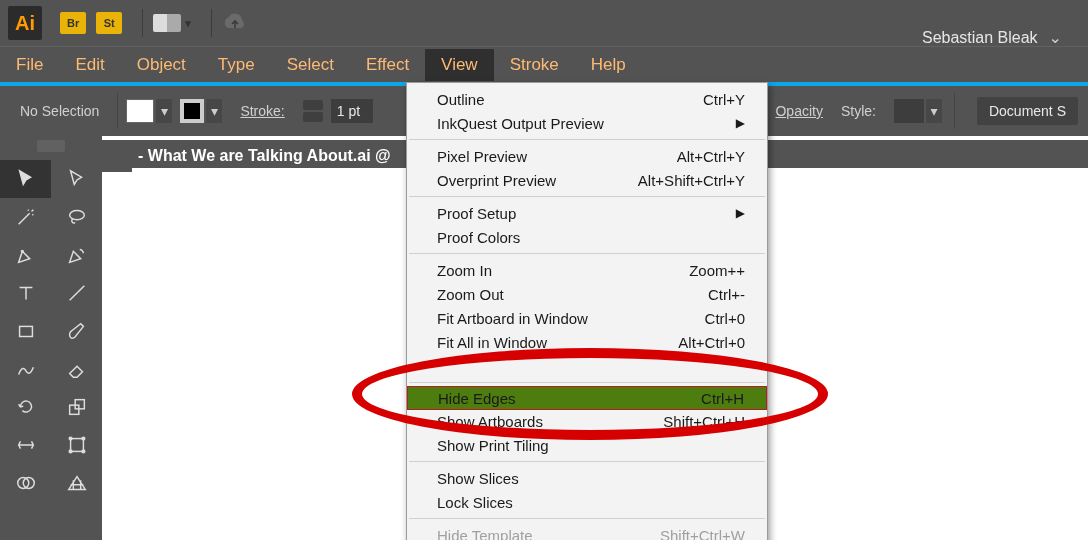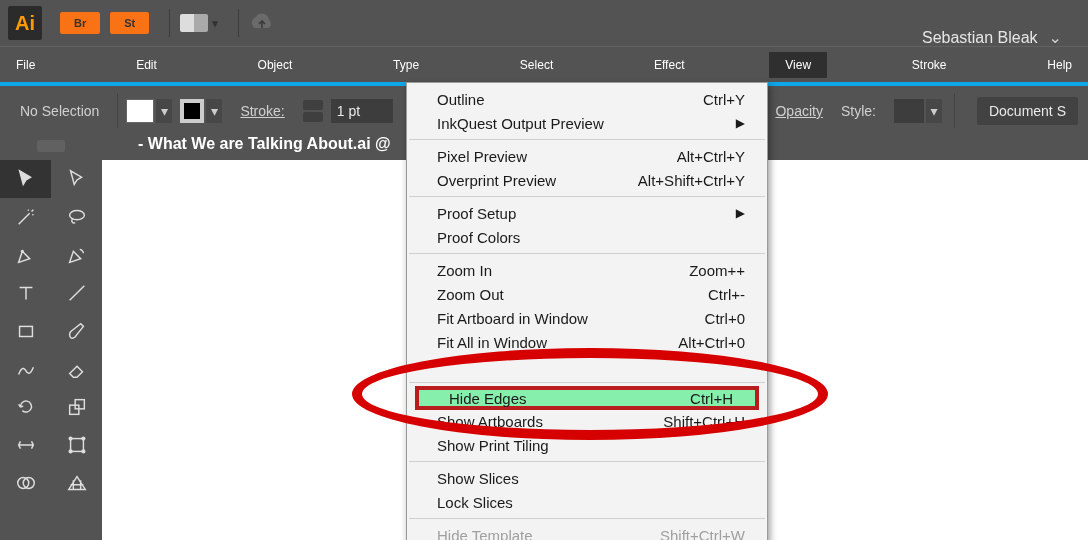--- a/index.html
+++ b/index.html
@@ -1,63 +1,63 @@
 <!DOCTYPE html>
 <html><head>
 <meta charset="utf-8">
 <style>
   * { box-sizing: border-box; margin: 0; padding: 0; font-family: "Segoe UI", Tahoma, sans-serif; }
   body { background: #fff; width: 1088px; height: 540px; overflow: hidden; position: relative; }
 
   
   .topbar { background: #535353; height: 46px; display: flex; align-items: center; padding: 0 8px; color: #ccc; }
   .ai-logo { width: 34px; height: 34px; background: #2b2b2b; color: #ff9a00; font-weight: 700; font-size: 20px; display: flex; align-items: center; justify-content: center; border-radius: 2px; margin-right: 18px; }
-  .top-btn { background: #f97316; color: #333; font-size: 11px; font-weight: 700; padding: 4px 14px; border-radius: 2px; margin-right: 10px; display: inline-flex; align-items: center; justify-content: center; min-width: 26px; height: 22px; }
+  .top-btn { background: #eab308; color: #333; font-size: 11px; font-weight: 700; padding: 4px 7px; border-radius: 2px; margin-right: 10px; display: inline-flex; align-items: center; justify-content: center; min-width: 26px; height: 22px; }
   .top-sep { width: 1px; height: 28px; background: #3c3c3c; margin: 0 10px; }
   .layout-icon { width: 28px; height: 18px; background: linear-gradient(90deg,#ddd 50%,#aaa 50%); border-radius: 2px; }
   .chev { margin-left: 4px; }
   .user-area { margin-left: auto; display: flex; align-items: center; gap: 11px; padding-right: 18px; margin-top: 29px; }
   .user-name { color: #e6e6e6; font-size: 16px; }
 
   
-  .menubar { background: #535353; height: 36px; display: flex; align-items: center; color: #ffffff; font-size: 12px; border-top: 1px solid #616161; justify-content: space-between; }
+  .menubar { background: #535353; height: 36px; display: flex; align-items: center; color: #fdba74; font-size: 17px; border-top: 1px solid #616161; }
   .menu-item { padding: 6px 16px; cursor: default; }
   .menu-item.active { background: #2f2f2f; }
 
   
   .controlbar { background: #535353; height: 54px; border-top: 4px solid #0ea5e9; display: flex; align-items: center; color: #ddd; font-size: 14px; padding: 0 10px; gap: 8px; position: relative; }
   .ctrl-label { color: #d0d0d0; margin: 0 10px; white-space: nowrap; }
   .ctrl-seg { display: flex; align-items: center; gap: 2px; }
   .swatch { width: 28px; height: 24px; background: #fff; border: 1px solid #666; display:inline-block }
   .swatch.dark { background: #000; border: 4px solid #ccc; width:24px; height:24px; }
   .mini-chev { width: 16px; height: 24px; display: flex; align-items: center; justify-content: center; color: #ccc; background:#474747; }
   .steppers { width: 20px; height: 30px; display: flex; flex-direction: column; justify-content: center; gap:2px }
   .steppers div { width: 100%; height: 10px; background: #3f3f3f; border-radius:2px }
-  .val-field { background: #3d3d3d; color: #e8e8e8; width: 62px; height: 24px; display: flex; align-items: center; padding: 12px 6px; }
+  .val-field { background: #3d3d3d; color: #e8e8e8; width: 42px; height: 24px; display: flex; align-items: center; padding: 12px 6px; }
   .op-label { color: #d0d0d0; text-decoration: underline; }
   .style-box { background:#3d3d3d; width:30px; height:24px; display:inline-block }
   .doc-btn { background:#424242; color:#e8e8e8; padding:6px 12px; border-radius:2px; margin-left:10px; white-space:nowrap }
 
   
   .toolspanel { position:absolute; left:0; top:136px; width:102px; background:#535353; height:404px; }
   .tool-tab { width:28px; height:12px; background:#616161; margin:4px auto 8px auto; border-radius:2px }
   .tool-grid { display:grid; grid-template-columns:1fr 1fr; }
   .tool-cell { height:38px; display:flex; align-items:center; justify-content:center; color:#d5d5d5; }
   .tool-cell.sel { background:#333 }
   .tool-cell svg { width:22px; height:22px; stroke:#ddd; fill:none; stroke-width:1.6 }
 
   
-  .doc-strip { position:absolute; left:102px; top:128px; right:0; height:32px; background:#535353; color:#fff; font-size:16px; display:flex; align-items:center; padding-left:36px; font-weight:700 }
+  .doc-strip { position:absolute; left:102px; top:140px; right:0; height:32px; background:#535353; color:#fff; font-size:16px; display:flex; align-items:center; padding-left:36px; font-weight:700 }
   
   .canvas { position:absolute; left:132px; top:168px; right:0; bottom:0; background:#fff; }
 
   
   .dropdown { position:absolute; left:406px; top:82px; width:362px; background:#f3f3f3; border:1px solid #9a9a9a; box-shadow: 2px 3px 7px rgba(0,0,0,.4); font-size:15px; color:#1a1a1a; padding:4px 0 8px 0 }
   .dd-item { display:flex; align-items:center; height:24px; padding:0 22px 0 30px; position:relative }
-  .dd-item.highlight { background:#86efac; border:4px solid #b91c1c; margin:-1px 8px }
+  .dd-item.highlight { background:#4d7c0f; border:1px solid #b91c1c; margin:-1px 0 }
   .dd-item.disabled { color:#a0a0a0 }
   .dd-item .sc { margin-left:auto; color:#1a1a1a }
   .dd-item.disabled .sc { color:#a0a0a0 }
   .dd-item .arrow { margin-left:auto; font-size:12px }
   .dd-sep { height:1px; background:#d0d0d0; margin:4px 2px }
 
   
   .red-ring { position:absolute; left:352px; top:348px; width:476px; height:92px; border:10px solid #d60000; border-radius:50%/50%; pointer-events:none; }
 </style>
 </head>

